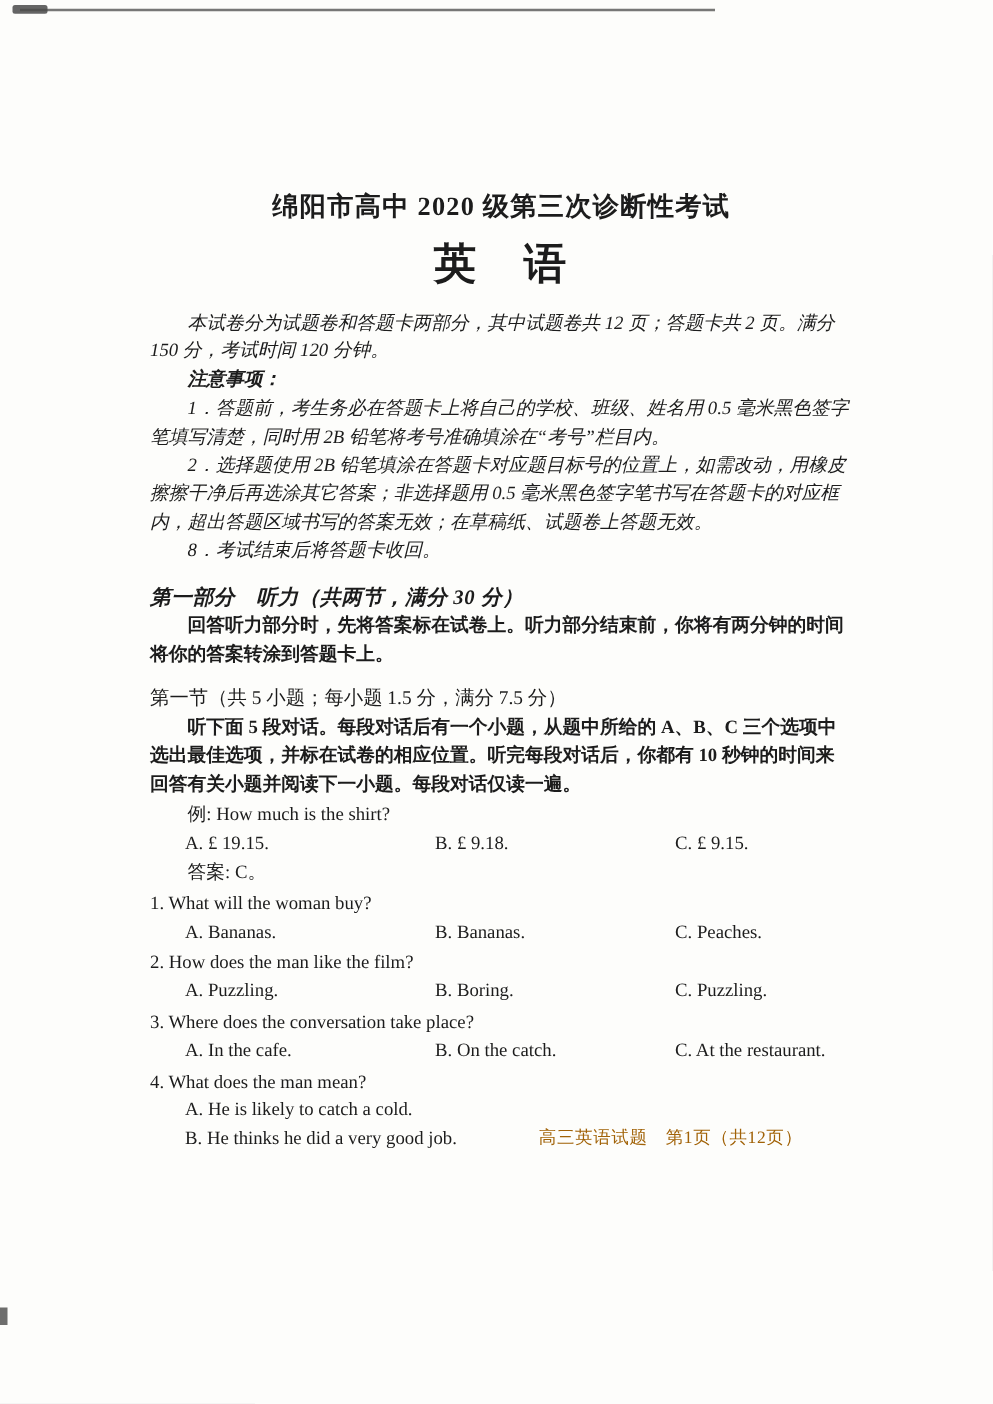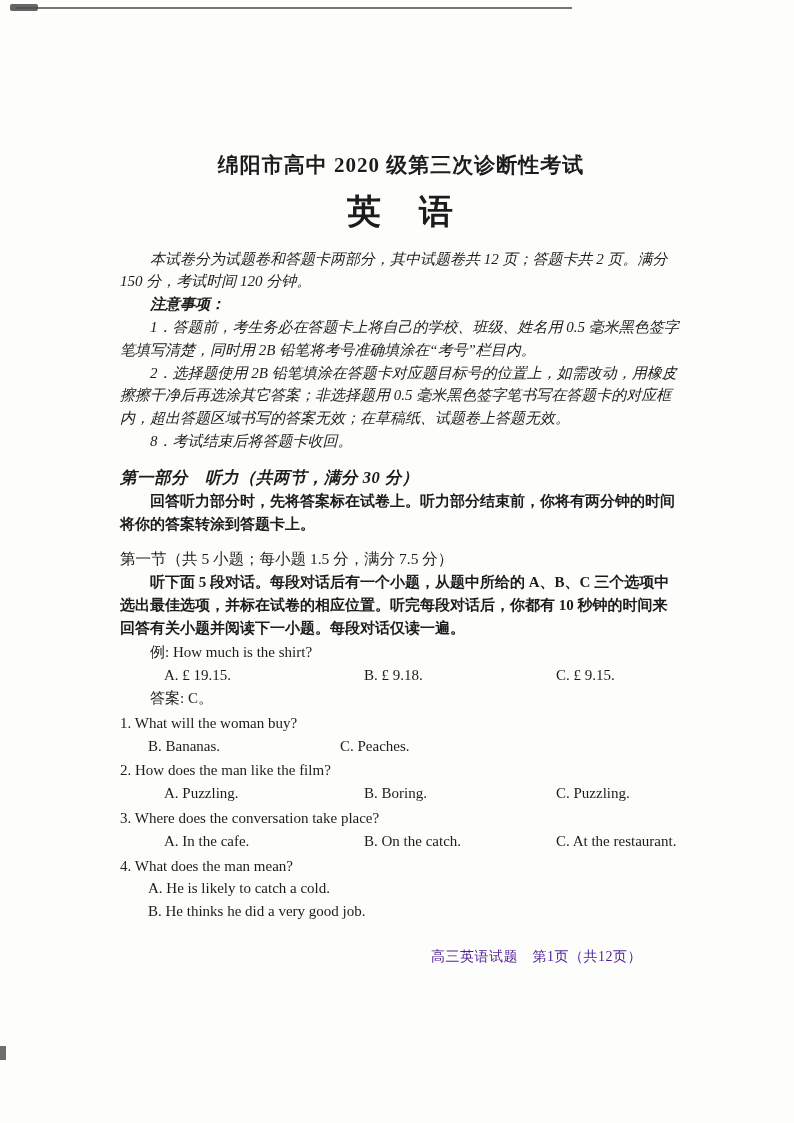--- a/index.html
+++ b/index.html
@@ -55,35 +55,35 @@
 
   .intro { margin-top: 10px; }
 
   .part-heading { font-weight: bold; font-size: 16.5px; margin-top: 12px; letter-spacing: .5px; font-style: italic; }
   .section-heading { font-weight: normal; font-size: 15.5px; margin-top: 12px; }
 
   .example-q, .q-text { margin-top: 2px; }
   .example-q { text-indent: 2em; }
 
   .options-row { display: flex; padding-left: 28px; }
-  .options-row .opt-a { width: 200px; margin-left: 16px; }
+  .options-row .opt-a { width: 200px; }
   .options-row .opt-b { width: 192px; }
   .options-row .opt-c { flex: 1; }
 
   .answer-line { text-indent: 2em; }
 
   .opt-line { padding-left: 28px; }
 
   .footer {
     position: absolute;
-    top: 948px;
+    top: 901px;
     right: 152px;
     font-size: 14px;
     letter-spacing: .5px;
-    color: #4c1d95;
+    color: #a16207;
   }
 </style>
 </head>
 <body>
 
 <div class="page">
 
   <div class="artifact art-top-line"></div>
   <div class="artifact art-top-blob"></div>
   <div class="artifact art-left-mark"></div>
@@ -113,20 +113,21 @@
         <span class="opt-a">A. £ 19.15.</span>
         <span class="opt-b">B. £ 9.18.</span>
         <span class="opt-c">C. £ 9.15.</span>
       </div>
       <p class="answer-line">答案: C。</p>
     </div>
 
     <div class="question">
       <p class="q-text">1. What will the woman buy?</p>
       <div class="options-row">
+        <span class="opt-a">A. Bananas.</span>
         <span class="opt-b">B. Bananas.</span>
         <span class="opt-c">C. Peaches.</span>
       </div>
     </div>
 
     <div class="question">
       <p class="q-text">2. How does the man like the film?</p>
       <div class="options-row">
         <span class="opt-a">A. Puzzling.</span>
         <span class="opt-b">B. Boring.</span>

